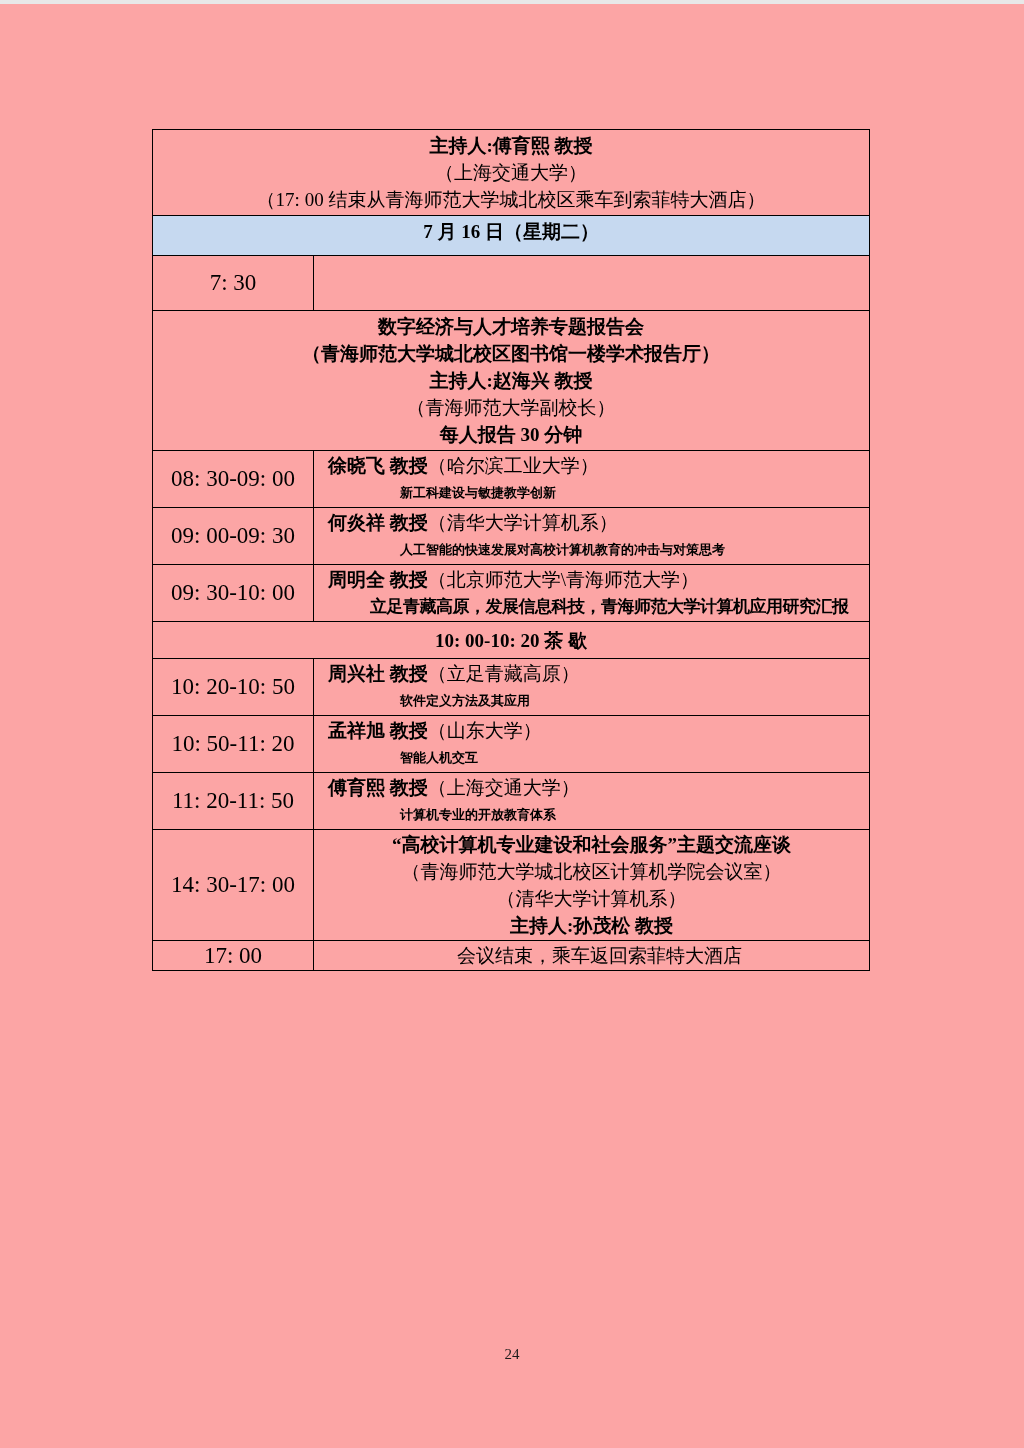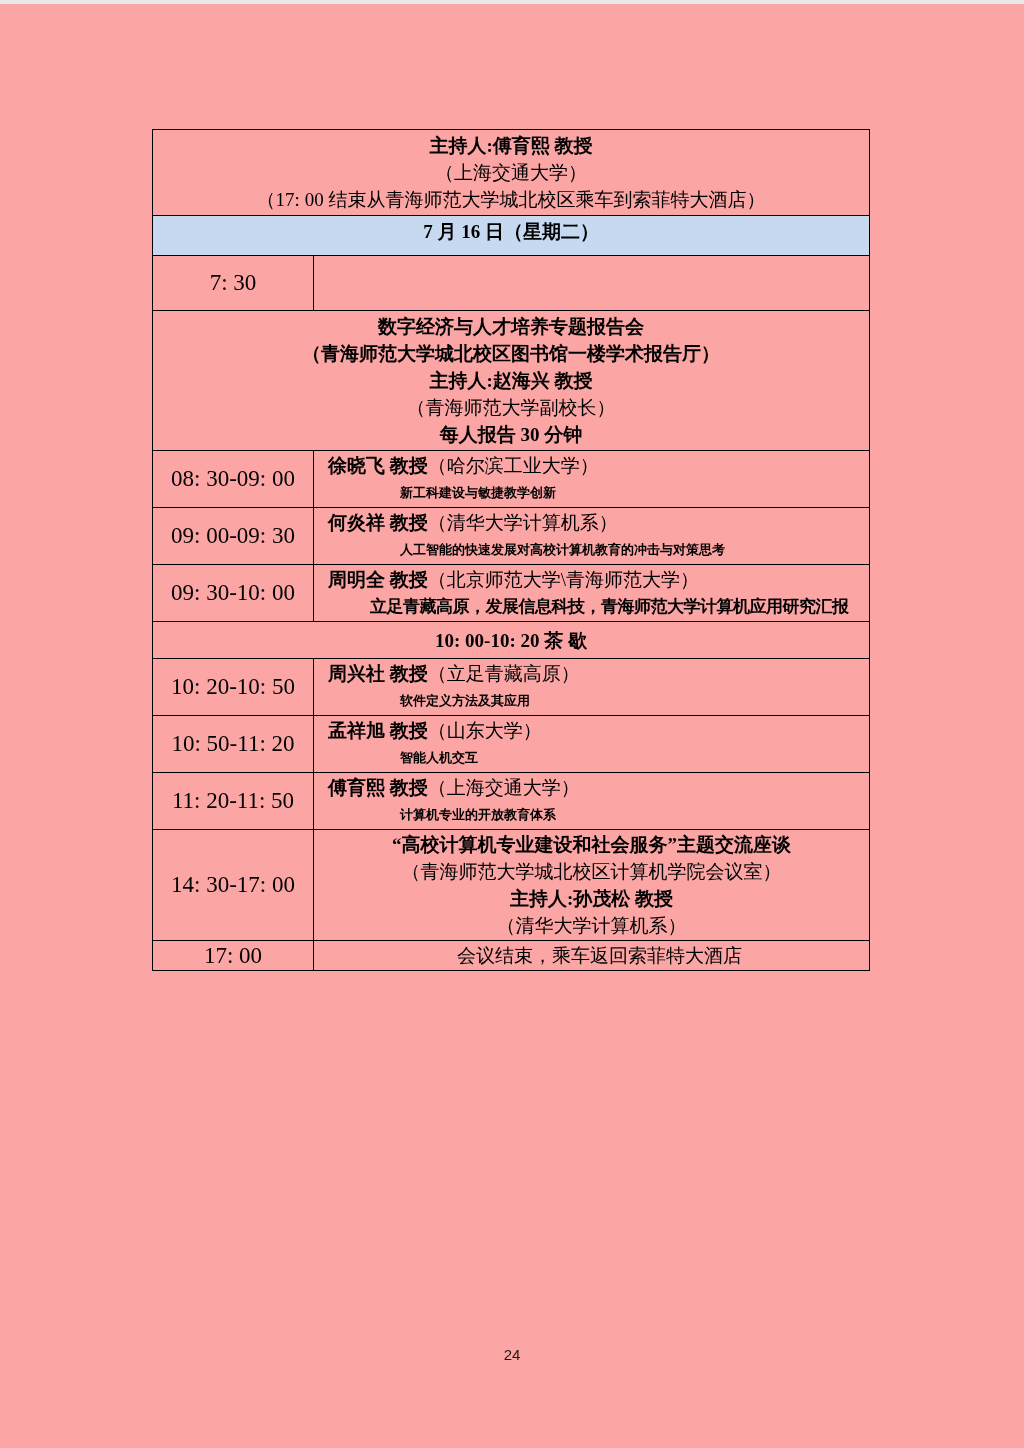--- a/index.html
+++ b/index.html
@@ -68,21 +68,21 @@
   .break-row { min-height:37px; }
   .break-row .full-cell { justify-content:center; }
   .forum-row { min-height:101px; }
   .closing-row { min-height:29px;gap:16px; }
 
   .page-number {
     position:absolute;
     left:0; right:0;
     top:1342px;
     text-align:center;
-    font-family:Liberation Sans, sans-serif;
+    font-family:Liberation Serif, serif;
     font-size:15px;
     color:#1a1a1a;
   }
 </style>
 </head>
 <body>
 
 <div class="page">
 
   <div class="schedule">
@@ -179,22 +179,22 @@
         </div>
         <div class="title-line">计算机专业的开放教育体系</div>
       </div>
     </div>
 
     <div class="row forum-row">
       <div class="time-cell">14: 30-17: 00</div>
       <div class="content-cell center-text">
         <div class="line bold">“高校计算机专业建设和社会服务”主题交流座谈</div>
         <div class="line">（青海师范大学城北校区计算机学院会议室）</div>
+        <div class="line">（清华大学计算机系）</div>
         <div class="line bold">主持人:孙茂松  教授</div>
-        <div class="line">（清华大学计算机系）</div>
       </div>
     </div>
 
     <div class="row closing-row">
       <div class="time-cell">17: 00</div>
       <div class="content-cell center-text">
         <div class="line">会议结束，乘车返回索菲特大酒店</div>
       </div>
     </div>
 

